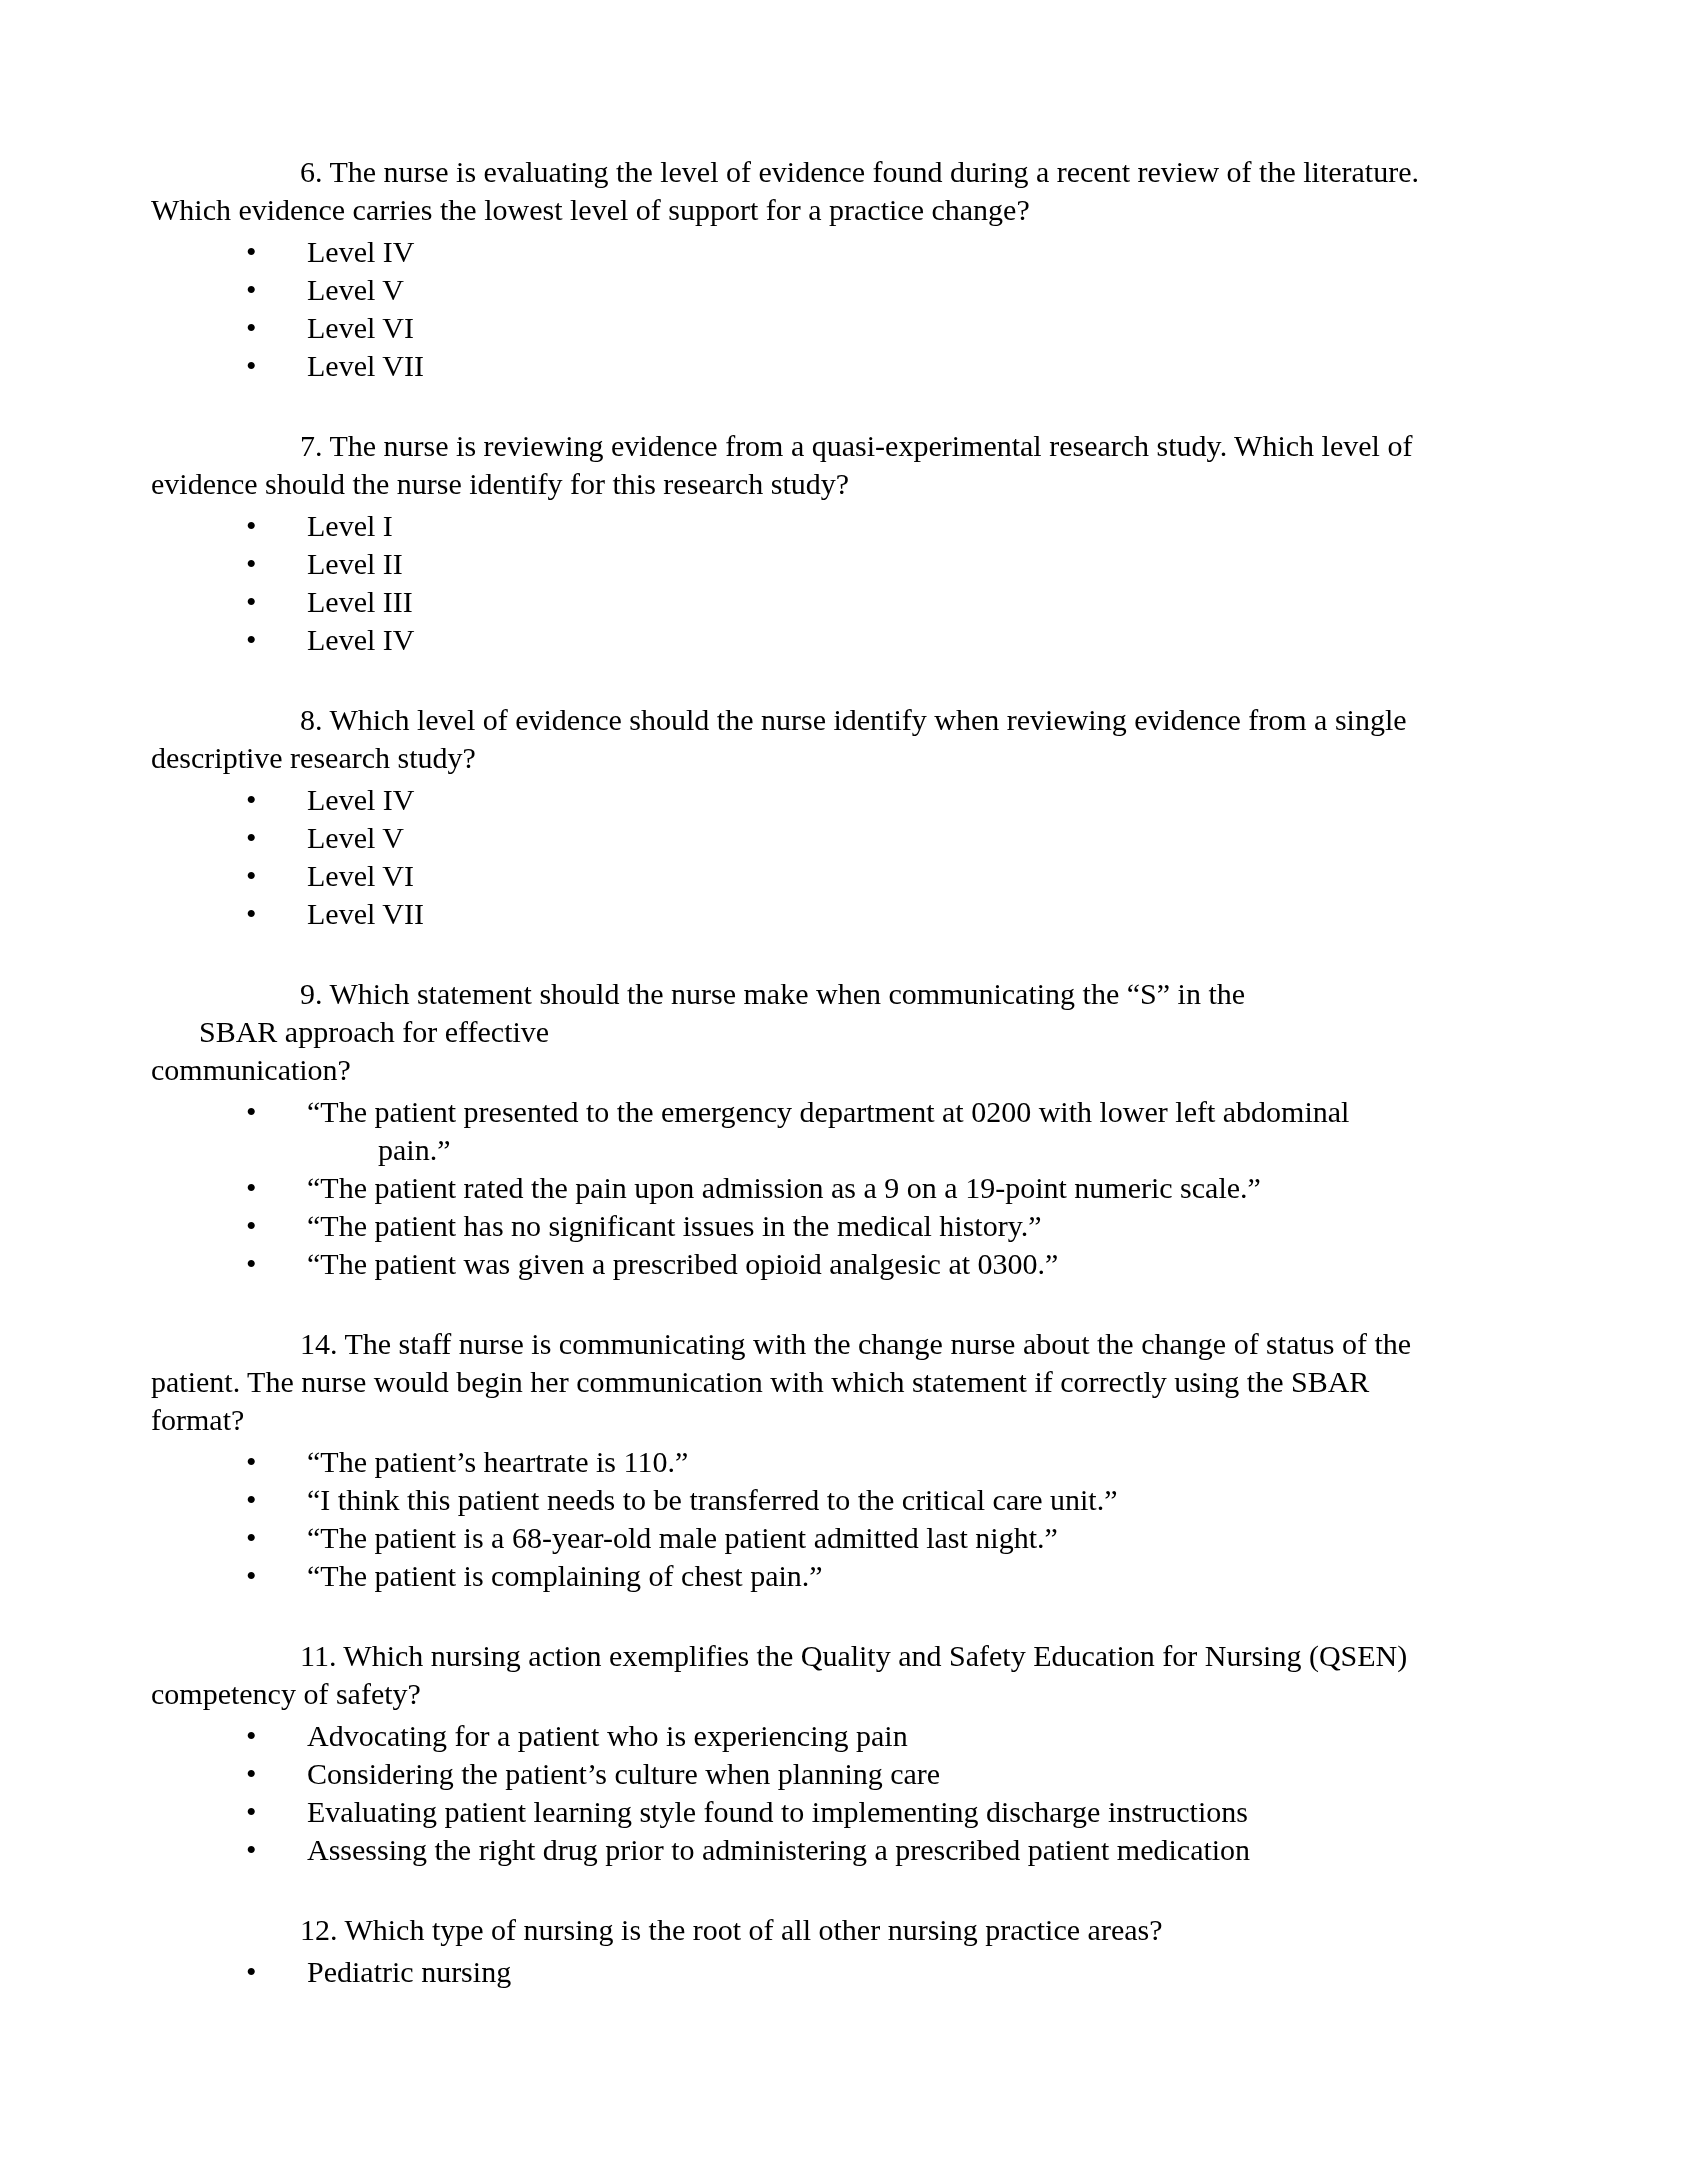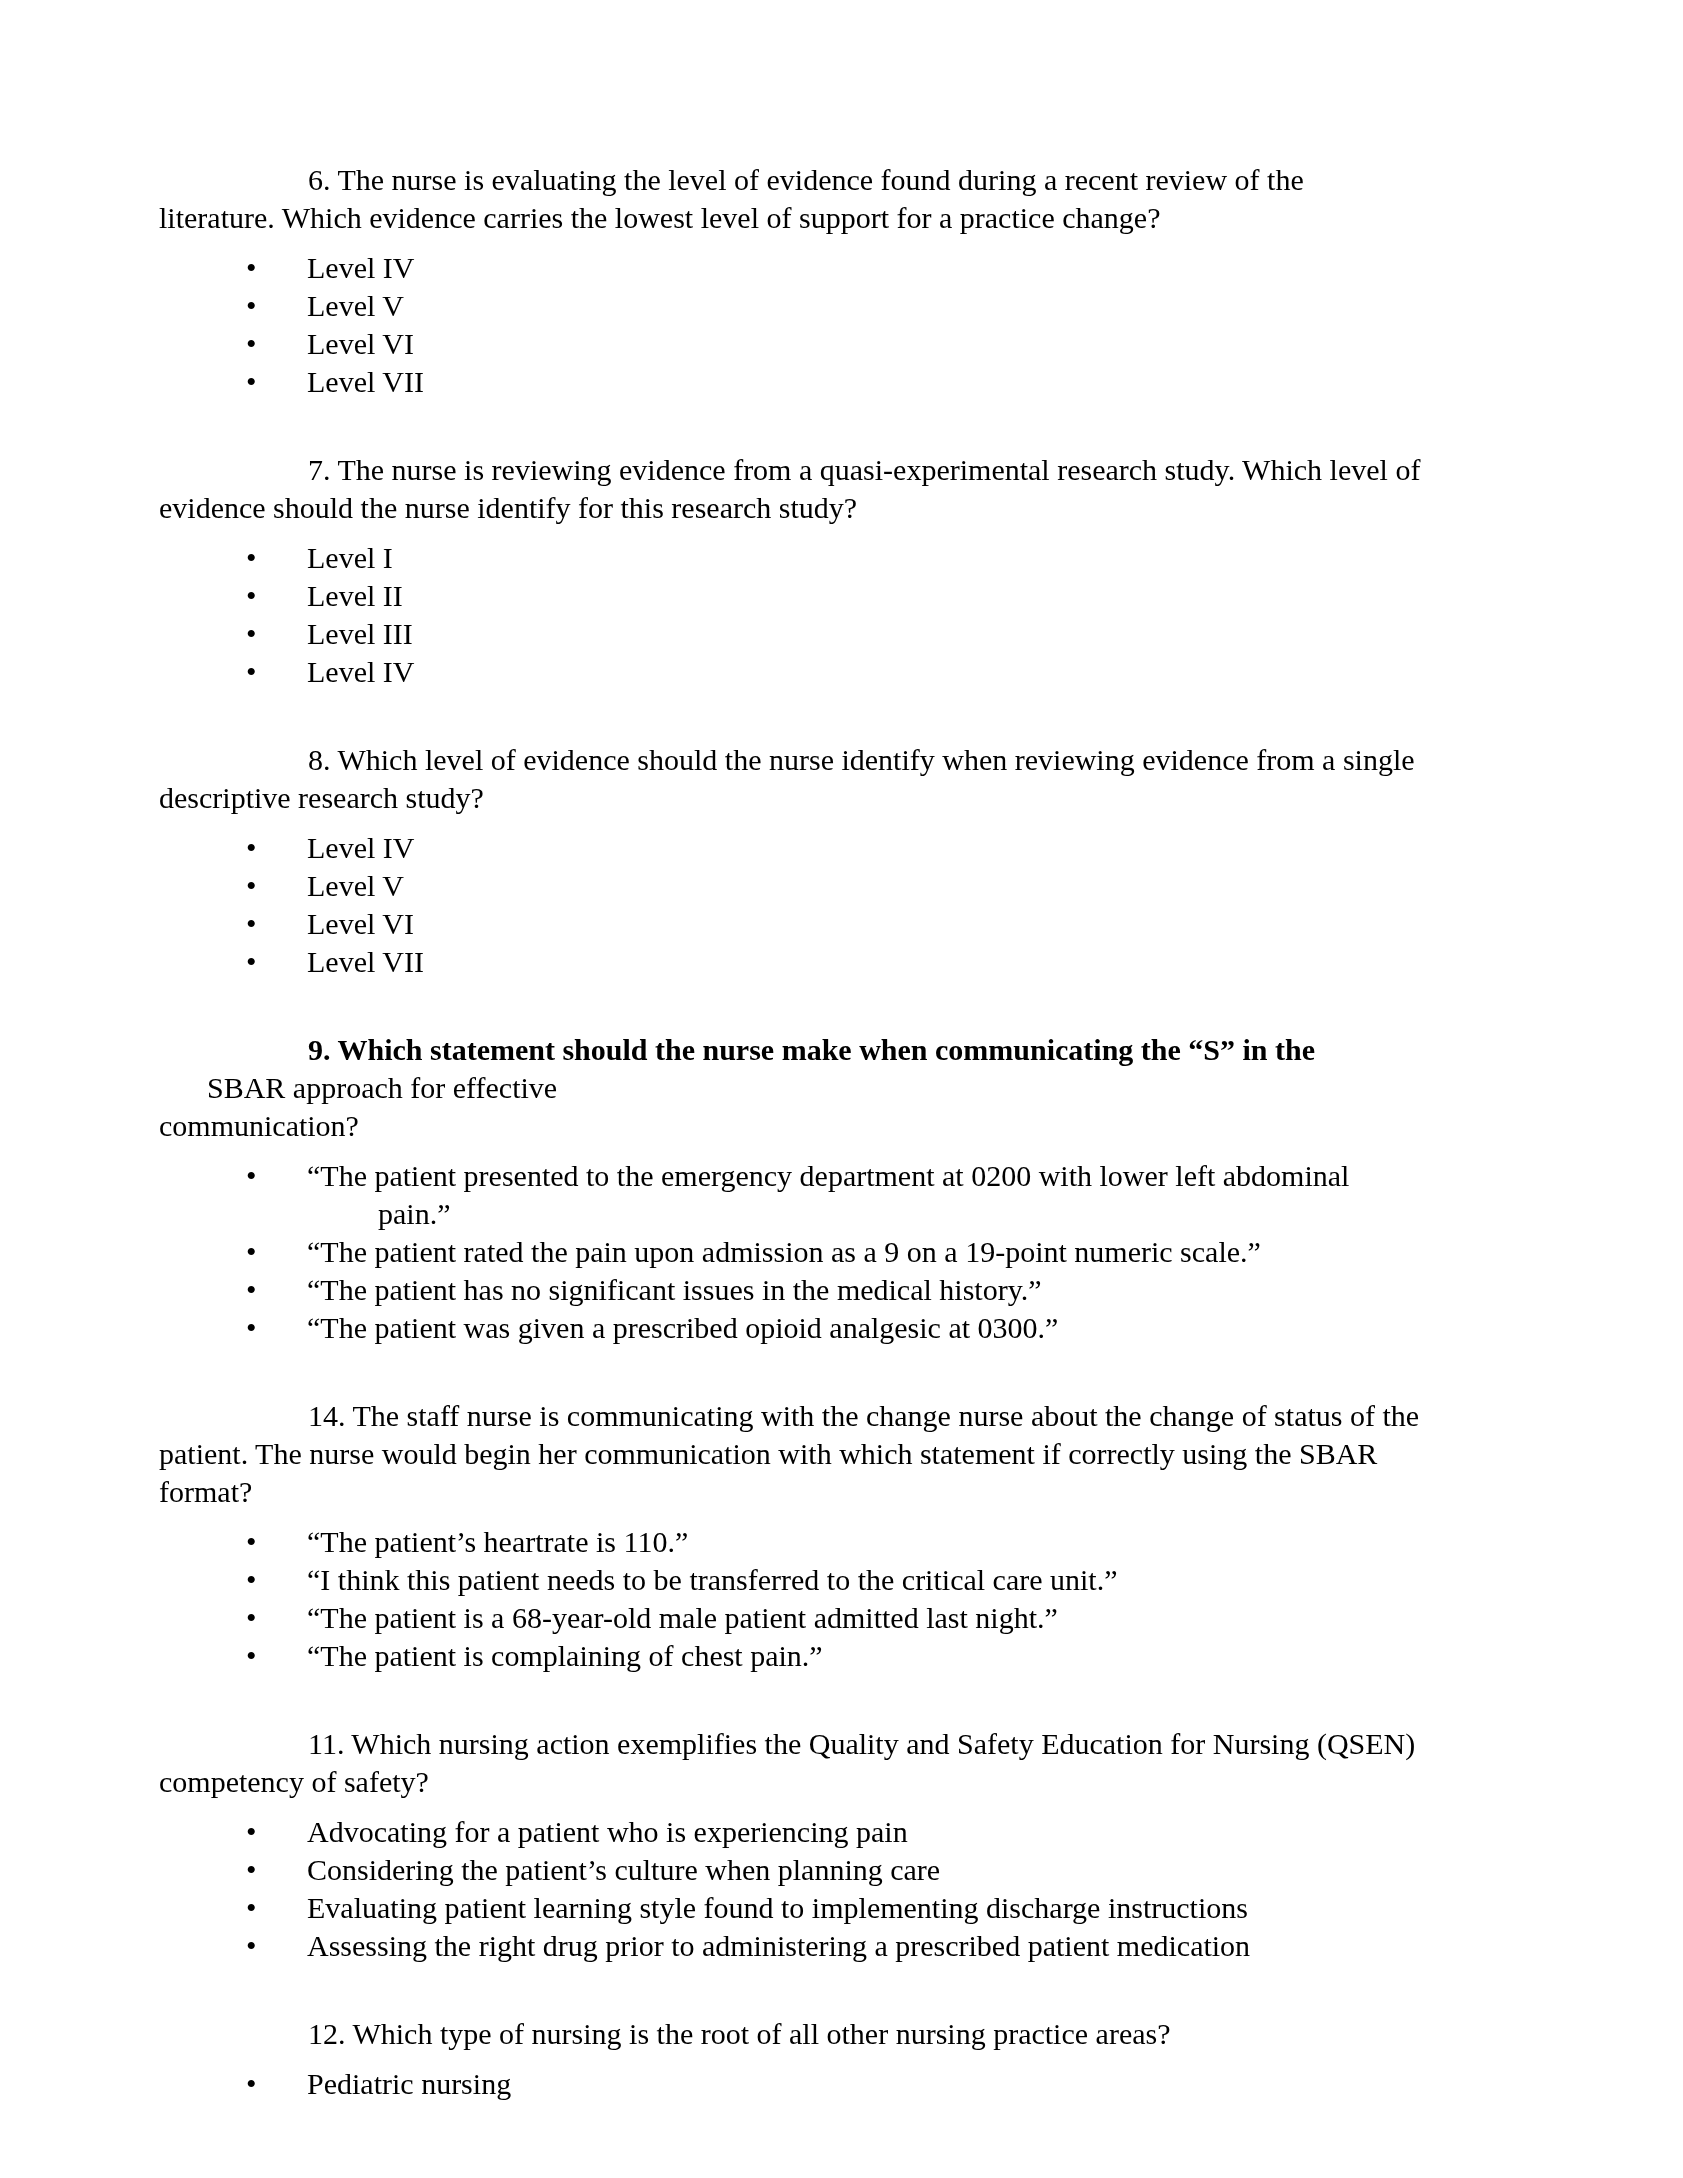--- a/index.html
+++ b/index.html
@@ -24,28 +24,28 @@
     padding: 149px 248px 0 147px;
   }
 
   .doc-body {
     font-size: 30px;
     line-height: 38px;
   }
 
   
   .question {
-    margin: 12px;
+    margin: 4px;
     text-indent: 149px;
     text-align: left;
     max-width: 1287px;
   }
 
   
-  .question-q9 .l1 { display: block; text-indent: 149px; font-weight: bold; }
+  .question-q9 .l1 { display: block; text-indent: 149px; }
   .question-q9 .l2 { display: block; text-indent: 0; margin-left: 48px; }
   .question-q9 .l3 { display: block; text-indent: 0; margin-left: 0; }
 
   
   ul.options {
     list-style: none;
     margin: 0;
     padding: 0;
   }
   ul.options > li {

